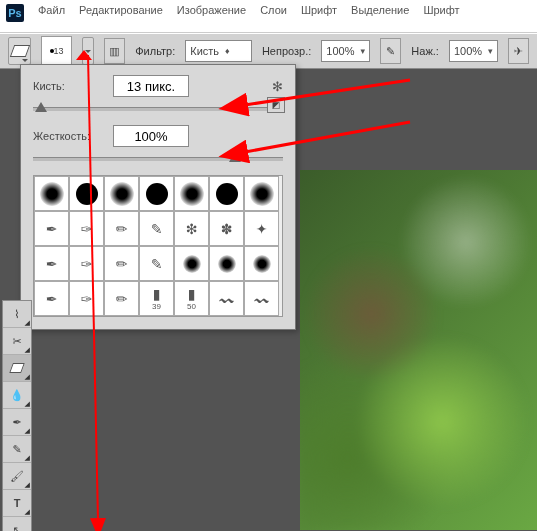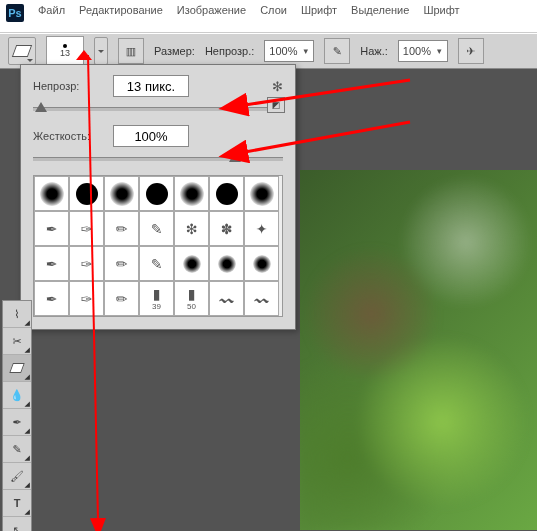--- a/index.html
+++ b/index.html
@@ -3,21 +3,21 @@
 <meta charset="utf-8">
 <style>
   body{margin:0;background:#535353;font-family:Tahoma,Arial,sans-serif;font-size:11px;color:#444;width:537px;height:531px;overflow:hidden;position:relative}
   .menubar{background:#fff;border-bottom:1px solid #ccc;height:24px;display:flex;align-items:flex-start;padding:4px 6px;gap:14px}
   .ps-logo{width:18px;height:18px;background:#071a33;color:#59b6ea;display:flex;align-items:center;justify-content:center;font-weight:bold;font-size:11px;border-radius:2px}
   .menubar span{color:#555;cursor:default}
   .optbar{background:#d2d2d2;border-bottom:1px solid #8a8a8a;border-top:1px solid #fff;height:34px;display:flex;align-items:center;padding:0 8px;gap:10px}
   .tool-btn{width:26px;height:26px;background:#d8d8d8;border:1px solid #9a9a9a;border-radius:2px;display:flex;align-items:center;justify-content:center;position:relative}
   .drop-tri{position:absolute;right:2px;bottom:2px;width:0;height:0;border-left:3px solid transparent;border-right:3px solid transparent;border-top:3px solid #555}
   .eraser{width:14px;height:10px;background:#fff;border:1px solid #555;transform:skewX(-20deg)}
-  .brush-preview{width:36px;height:28px;background:#fff;border:1px solid #9a9a9a;display:flex;flex-direction:column;align-items:center;justify-content:center;font-size:9px}
+  .brush-preview{width:36px;height:28px;background:#fff;border:1px solid #9a9a9a;display:flex;flex-direction:row;align-items:center;justify-content:center;font-size:9px}
   .brush-preview .dot{width:4px;height:4px;background:#000;border-radius:50%}
   .little-btn{width:24px;height:24px;border:1px solid #9a9a9a;background:#d8d8d8;display:flex;align-items:center;justify-content:center}
   .lbl{color:#333}
   .combo{background:#fff;border:1px solid #888;height:20px;display:flex;align-items:center;padding:0 4px;gap:6px}
   .combo .arr{font-size:9px;color:#555}
   .pct{width:40px}
   .toolbox{position:absolute;left:2px;top:300px;width:28px;background:#d2d2d2;border:1px solid #8a8a8a;display:flex;flex-direction:column}
   .toolbox .t{height:26px;display:flex;align-items:center;justify-content:center;border-bottom:1px solid #b0b0b0;position:relative}
   .toolbox .t.sel{background:#bcbcbc}
   .panel{position:absolute;left:20px;top:64px;width:250px;background:#d8d8d8;border:1px solid #777;box-shadow:2px 2px 6px rgba(0,0,0,.3);padding:10px 12px 12px}
@@ -62,38 +62,42 @@
   <div class="brush-preview">
     <div class="dot"></div>
     <span>13</span>
   </div>
   <div class="tool-btn" style="width:12px">
       <div class="drop-tri" style="position:static"></div>
     </div>
   <div class="little-btn">
       <span>▥</span>
     </div>
-  <span class="lbl">Размер:</span>
+  <span class="lbl">Фильтр:</span>
+  <div class="combo" style="width:70px">
+      <span>Кисть</span>
+      <span class="arr">♦</span>
+    </div>
   <span class="lbl">Непрозр.:</span>
   <div class="combo pct">
       <span>100%</span>
       <span class="arr">▾</span>
     </div>
   <div class="little-btn">✎</div>
   <span class="lbl">Наж.:</span>
   <div class="combo pct">
       <span>100%</span>
       <span class="arr">▾</span>
     </div>
   <div class="little-btn">✈</div>
 </div>
 
 <div class="panel">
   <div class="row">
-    <span class="lab">Непрозр:</span>
+    <span class="lab">Кисть:</span>
     <input value="13 пикс." style="">
     <span class="gear">✻</span>
   </div>
   <div class="slider">
     <div class="track"></div>
       <div class="thumb" style="left:2px"></div>
     <div class="flip" style="position:absolute;right:-2px;top:-4px">◩</div>
   </div>
   <div class="row">
     <span class="lab">Жесткость:</span>

